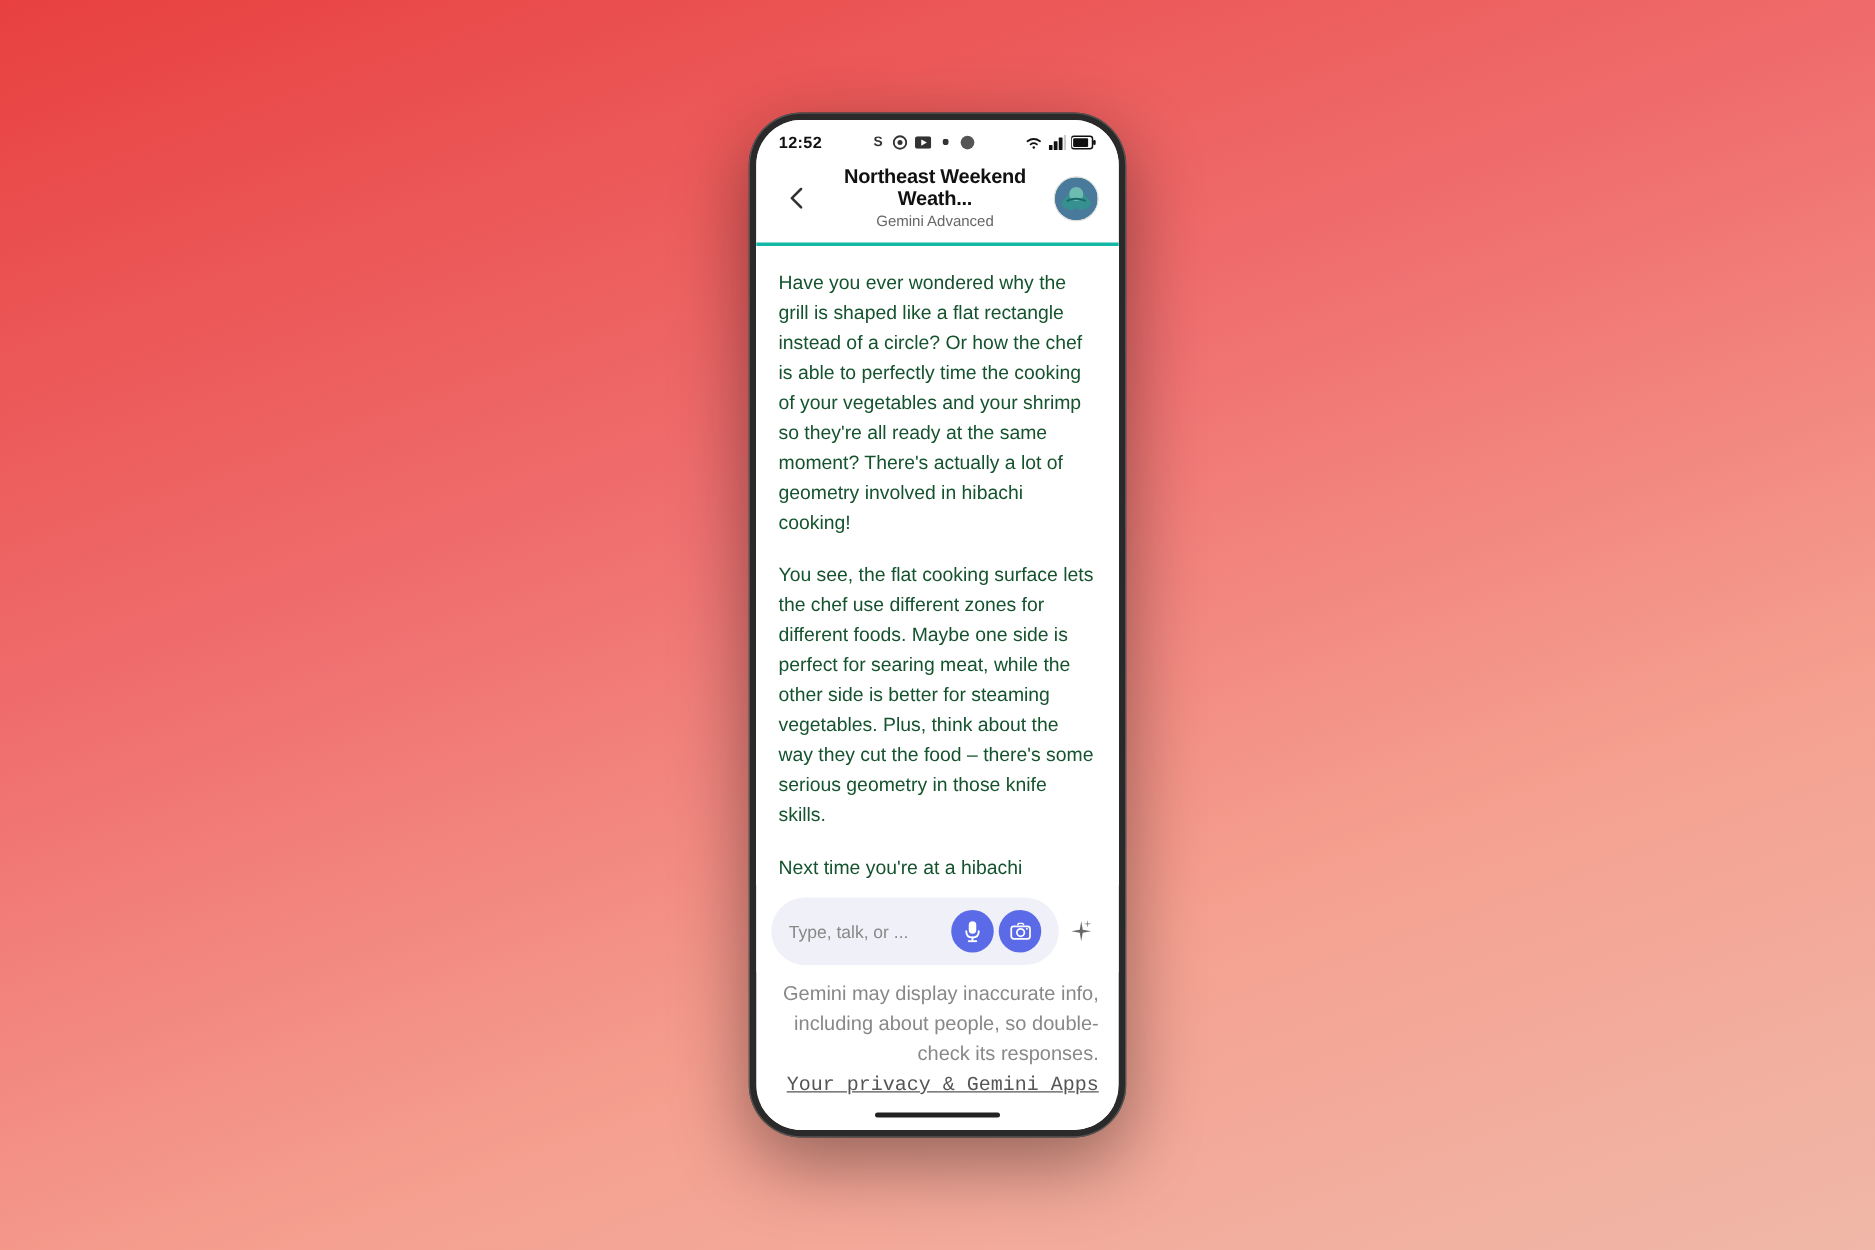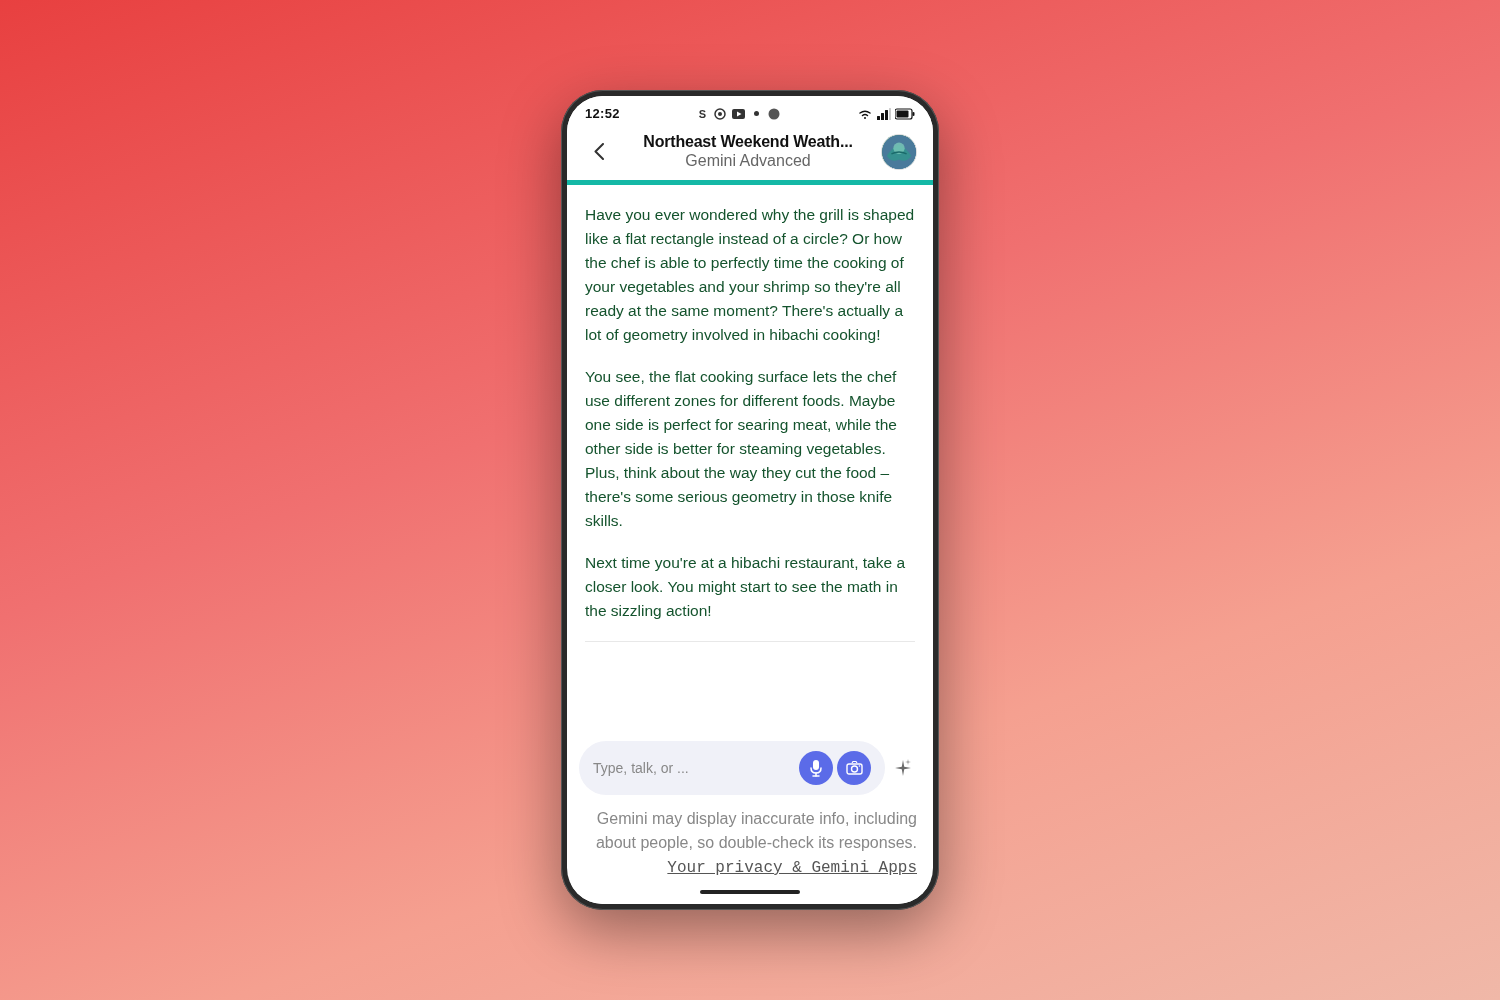--- a/index.html
+++ b/index.html
@@ -9,21 +9,21 @@
       height: 1000px;
       background: linear-gradient(160deg, #e84040 0%, #f07070 40%, #f5a090 70%, #f0b8a8 100%);
       display: flex;
       align-items: center;
       justify-content: center;
       font-family: 'Segoe UI', Arial, sans-serif;
       overflow: hidden;
     }
 
     .phone-outer {
-      width: 378px;
+      width: 302px;
       height: 820px;
       background: #2a2a2a;
       border-radius: 42px;
       padding: 6px;
       box-shadow: 0 20px 60px rgba(0,0,0,0.4), inset 0 0 0 1px #555;
       position: relative;
     }
 
     .phone-inner {
       width: 100%;
@@ -75,21 +75,21 @@
     }
 
     
     .app-header {
       background: #ffffff;
       padding: 8px 16px 10px;
       display: flex;
       align-items: center;
       justify-content: flex-end;
       flex-shrink: 0;
-      border-bottom: 5px solid #14b8a6;
+      border-bottom: 3px solid #14b8a6;
     }
 
     .header-back {
       width: 32px;
       height: 32px;
       display: flex;
       align-items: center;
       justify-content: center;
       cursor: pointer;
       color: #333;
@@ -102,21 +102,21 @@
     }
 
     .header-title {
       font-size: 16px;
       font-weight: 600;
       color: #111;
       letter-spacing: -0.2px;
     }
 
     .header-subtitle {
-      font-size: 16px;
+      font-size: 12px;
       color: #666;
       margin-top: 1px;
     }
 
     .header-avatar {
       width: 36px;
       height: 36px;
       border-radius: 50%;
       overflow: hidden;
       background: linear-gradient(135deg, #4a9e8a, #2d7a6a, #1a5c8a, #4a8a9e);

